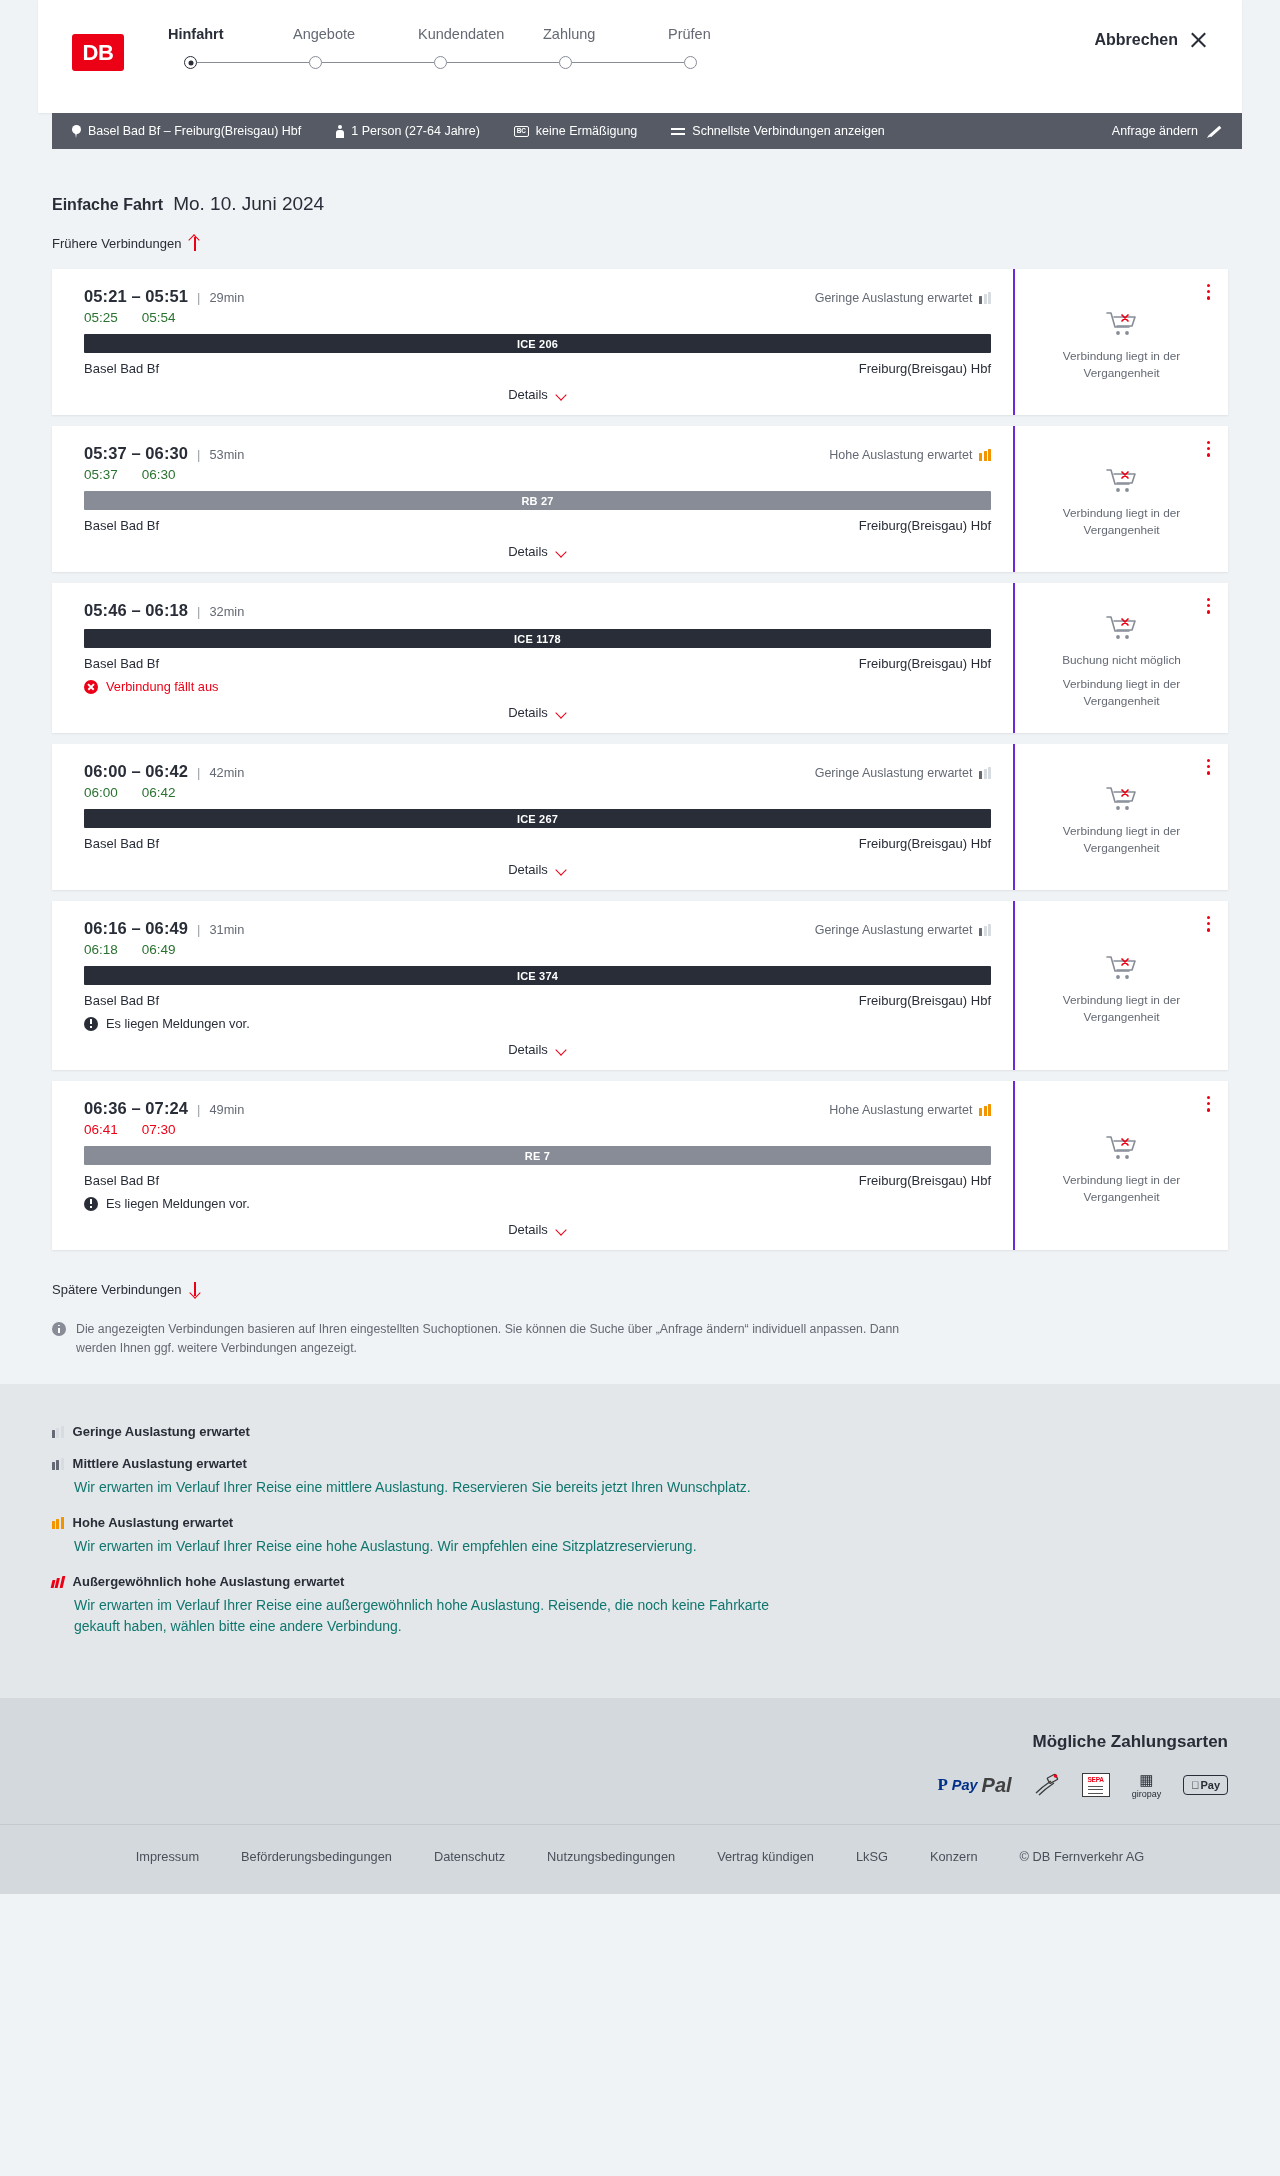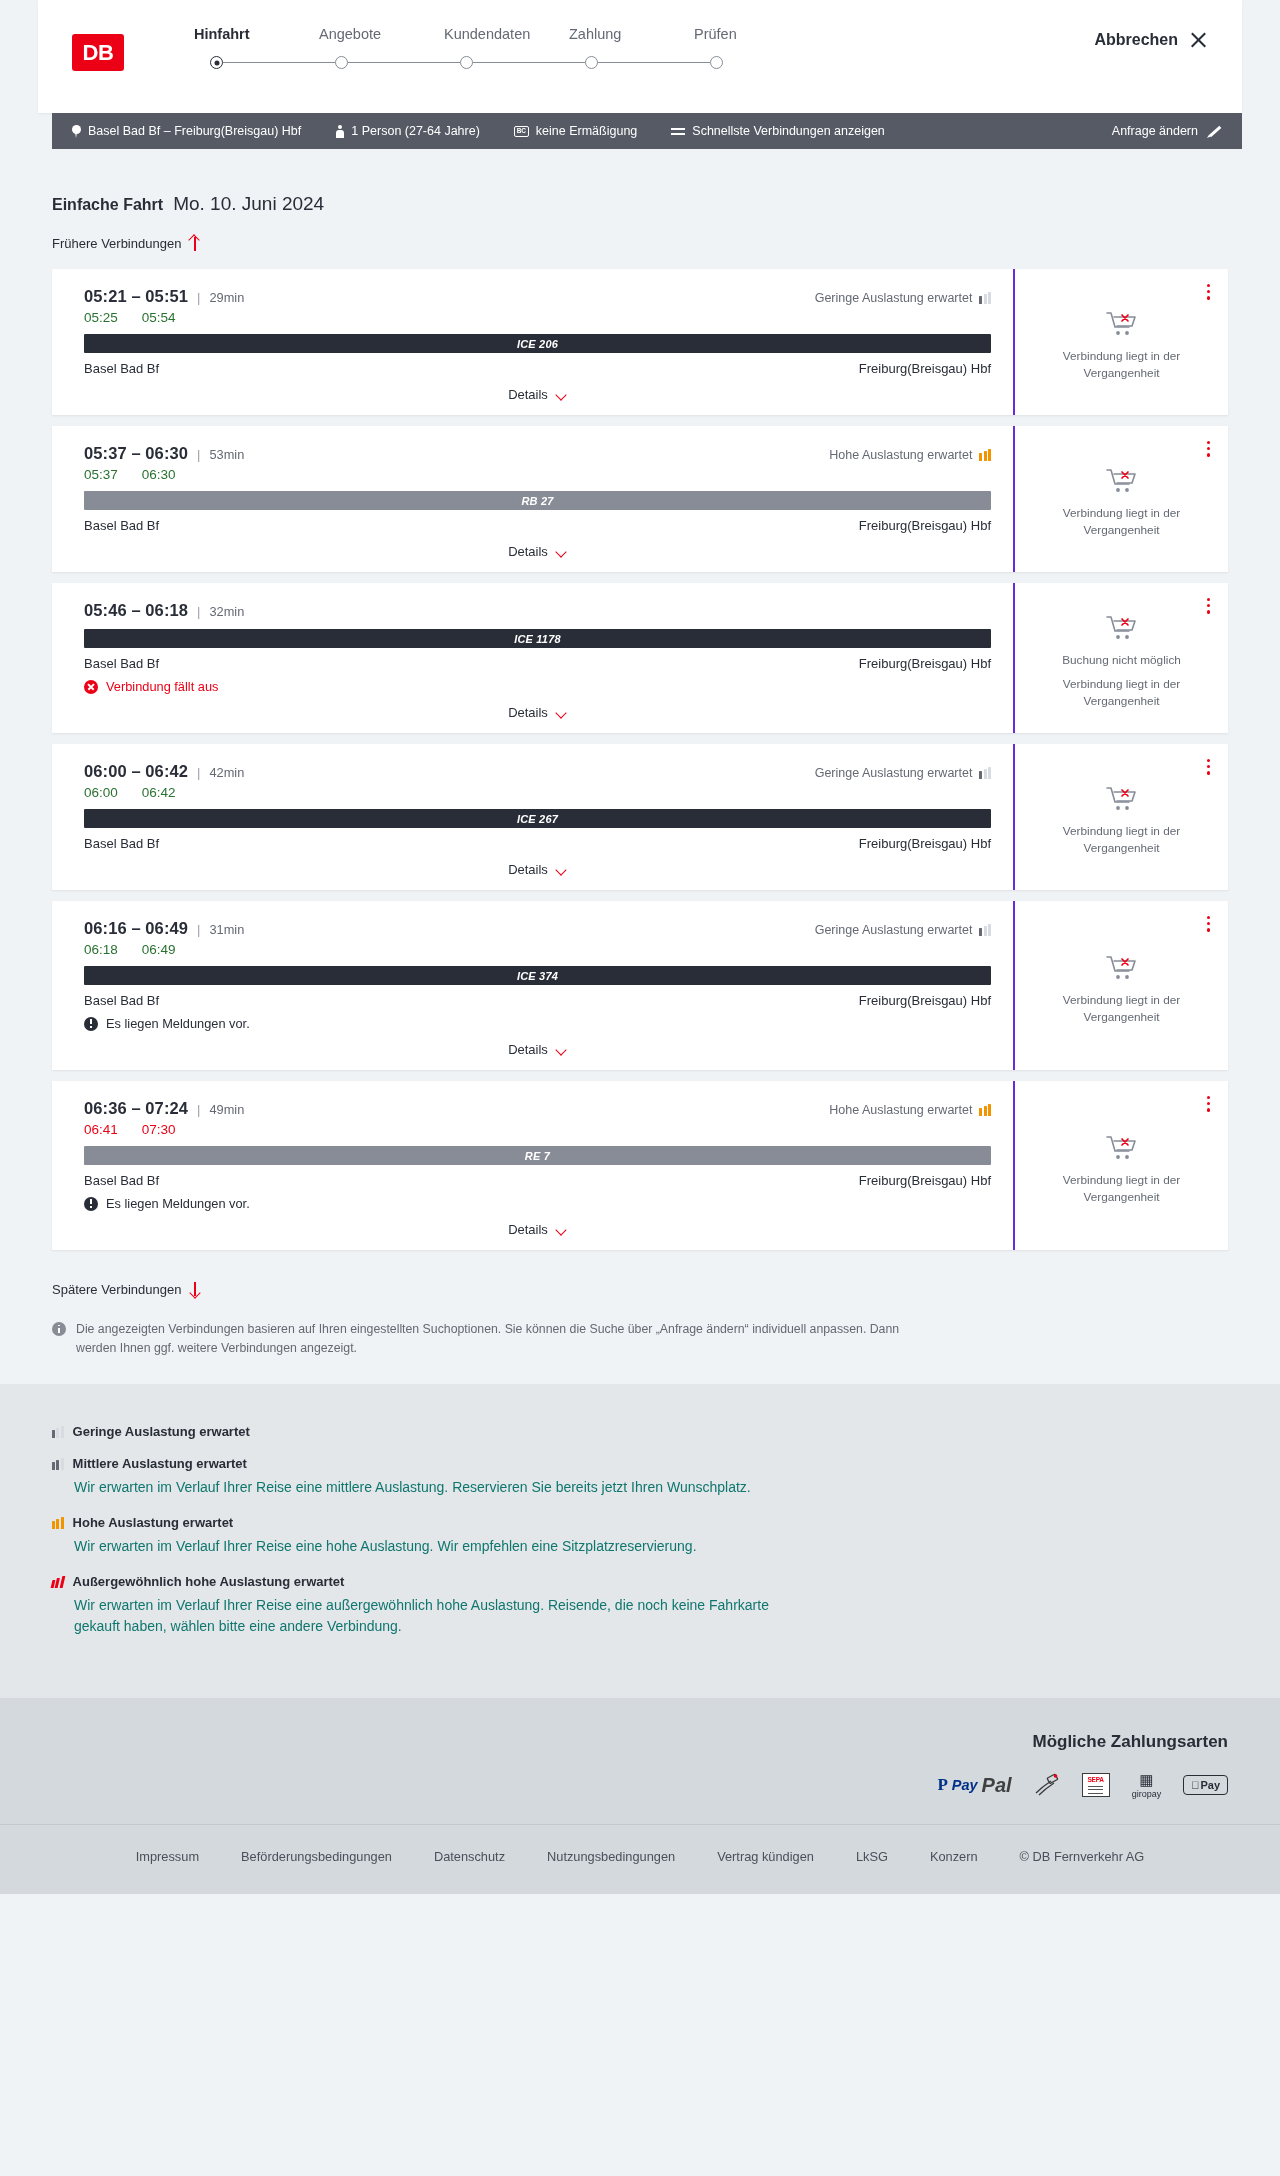--- a/index.html
+++ b/index.html
@@ -28,21 +28,20 @@
     align-items: flex-start;
     padding: 0;
     box-shadow: 0 1px 2px rgba(0,0,0,0.06);
   }
   .header-inner {
     display: flex;
     align-items: flex-start;
     width: 100%;
     padding: 26px 28px 0 34px;
     position: relative;
-    gap: 26px;
   }
   .db-logo {
     width: 52px;
     height: 37px;
     background: #ec0016;
     border-radius: 3px;
     display: flex;
     align-items: center;
     justify-content: center;
     flex: 0 0 auto;
@@ -316,21 +315,20 @@
   .rt.ontime { color: #2a7230; }
   .rt.late { color: #ec0016; }
 
   .train-bar {
     margin-top: 9px;
     height: 19px;
     display: flex;
     align-items: center;
     justify-content: center;
     border-radius: 1px;
-    font-style: italic;
   }
   .train-bar.ice { background: #282d37; }
   .train-bar.regional { background: #878c96; }
   .train-bar span {
     color: #ffffff; font-size: 11px; font-weight: bold; letter-spacing: 0.2px;
   }
 
   .row-stations {
     display: flex; justify-content: space-between; margin-top: 8px;
   }

